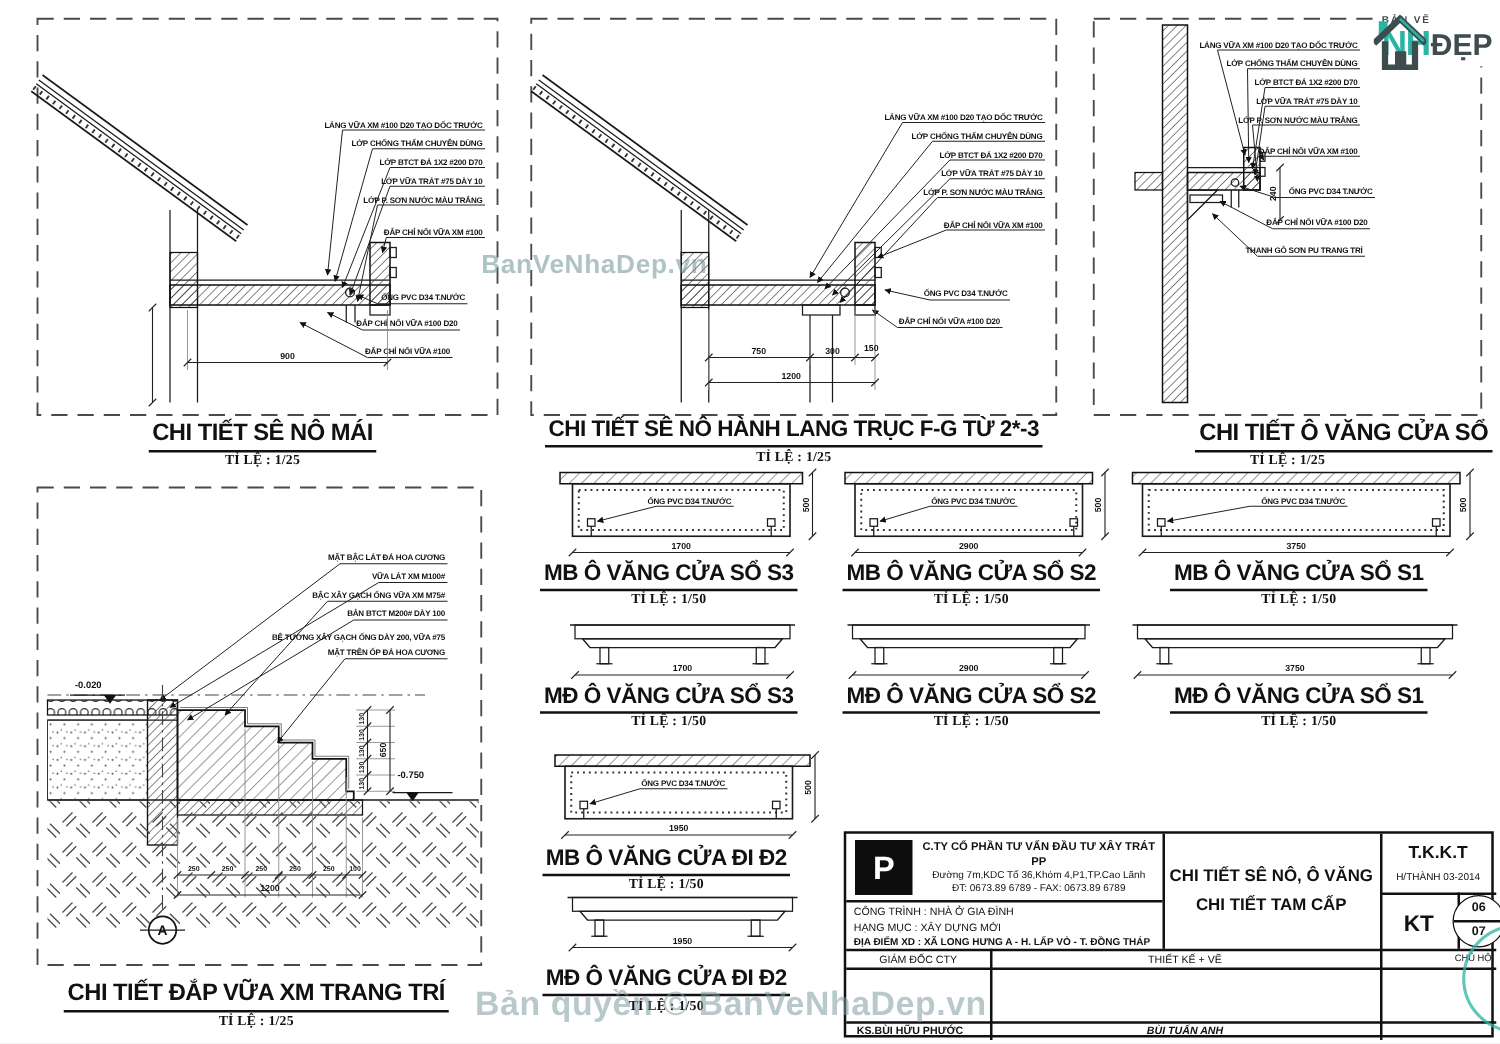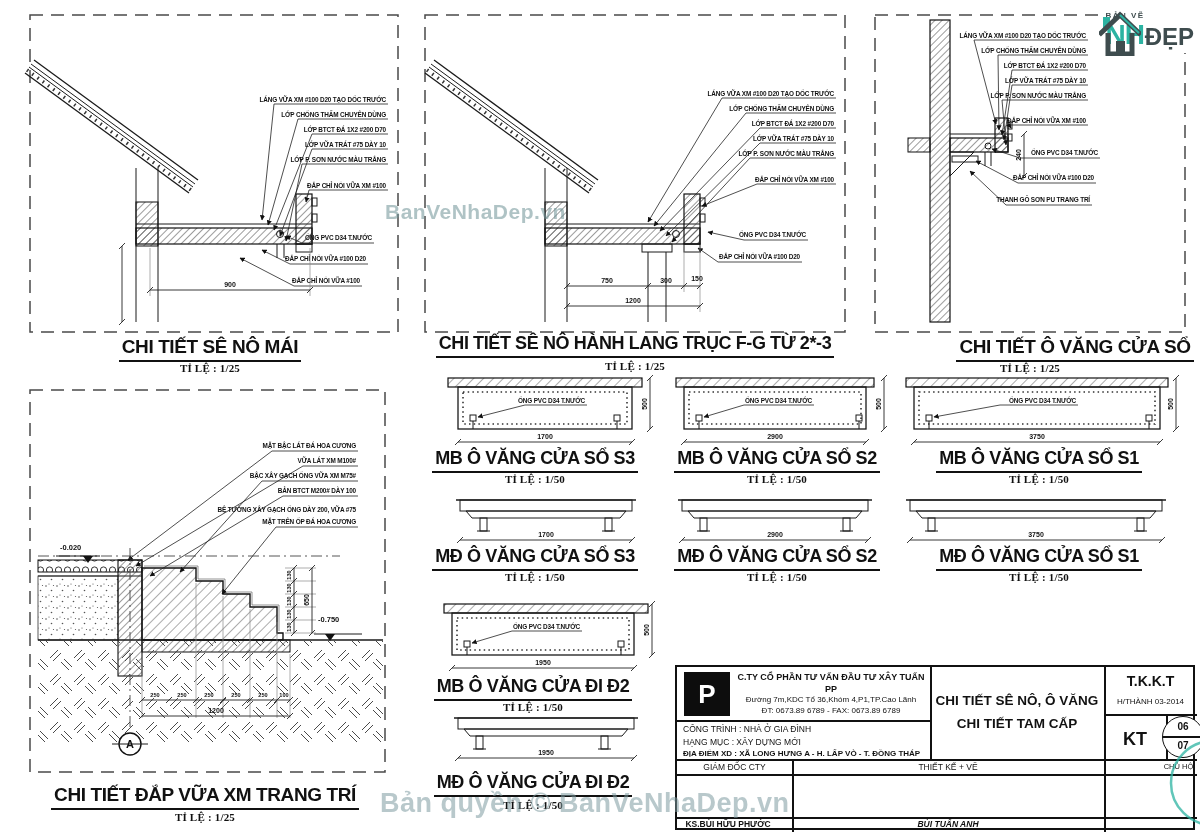--- a/index.html
+++ b/index.html
@@ -473,21 +473,21 @@
   <div class="hl" style="left:0;top:92px;width:520px;height:1.5px;"></div>
   <div class="hl" style="left:0;top:107px;width:520px;height:1.5px;"></div>
   <div class="hl" style="left:0;top:150px;width:520px;height:1.5px;"></div>
   <div class="hl" style="left:427px;top:47px;width:93px;height:1.5px;"></div>
   <div class="vl" style="left:489px;top:47px;width:1.5px;height:45px;"></div>
 
   <div id="plogo">
         <span>P</span>
       </div>
   <div class="cell" style="left:56px;top:2px;width:196px;height:50px;flex-direction:column;line-height:1.3;">
-    <div style="font-size:9px;font-weight:700;">C.TY CỔ PHẦN TƯ VẤN ĐẦU TƯ XÂY TUẤN PP</div>
+    <div style="font-size:9px;font-weight:700;">C.TY CỔ PHẦN TƯ VẤN ĐẦU TƯ XÂY TRÁT PP</div>
     <div style="font-size:8px;">Đường 7m,KDC Tổ 36,Khóm 4,P1,TP.Cao Lãnh</div>
     <div style="font-size:8px;">ĐT: 0673.89 6789 - FAX: 0673.89 6789</div>
   </div>
   <div class="abs" style="left:6px;top:57px;font-size:8.5px;">CÔNG TRÌNH : NHÀ Ở GIA ĐÌNH</div>
   <div class="abs" style="left:6px;top:70px;font-size:8.5px;">HẠNG MỤC : XÂY DỰNG MỚI</div>
   <div class="abs" style="left:6px;top:82px;font-size:8px;font-weight:700;">ĐỊA ĐIỂM XD : XÃ LONG HƯNG A - H. LẤP VÒ - T. ĐỒNG THÁP</div>
 
   <div class="cell" style="left:253px;top:0;width:174px;height:92px;flex-direction:column;">
     <div style="font-size:13.5px;font-weight:800;line-height:1.7;">CHI TIẾT SÊ NÔ, Ô VĂNG</div>
     <div style="font-size:13.5px;font-weight:800;line-height:1.7;">CHI TIẾT TAM CẤP</div>

